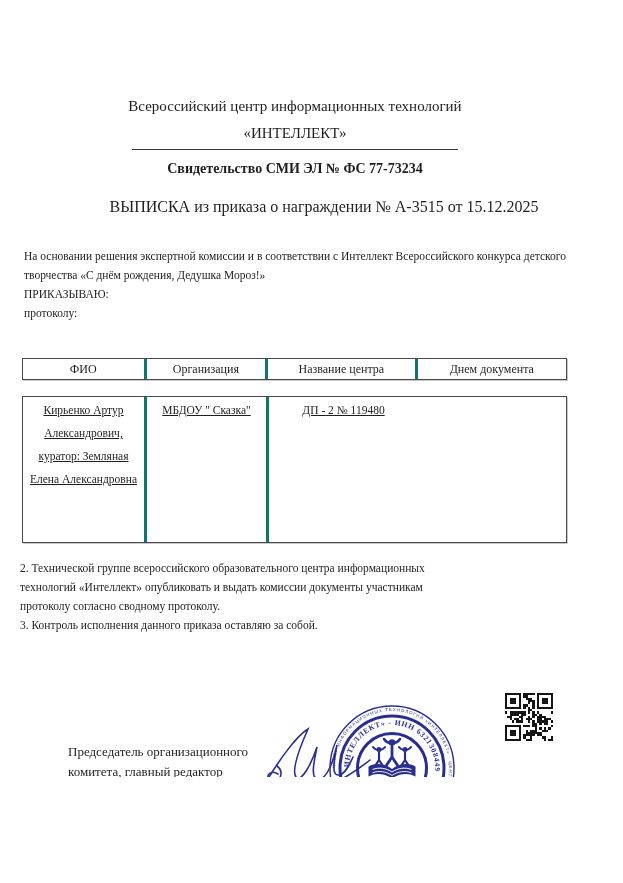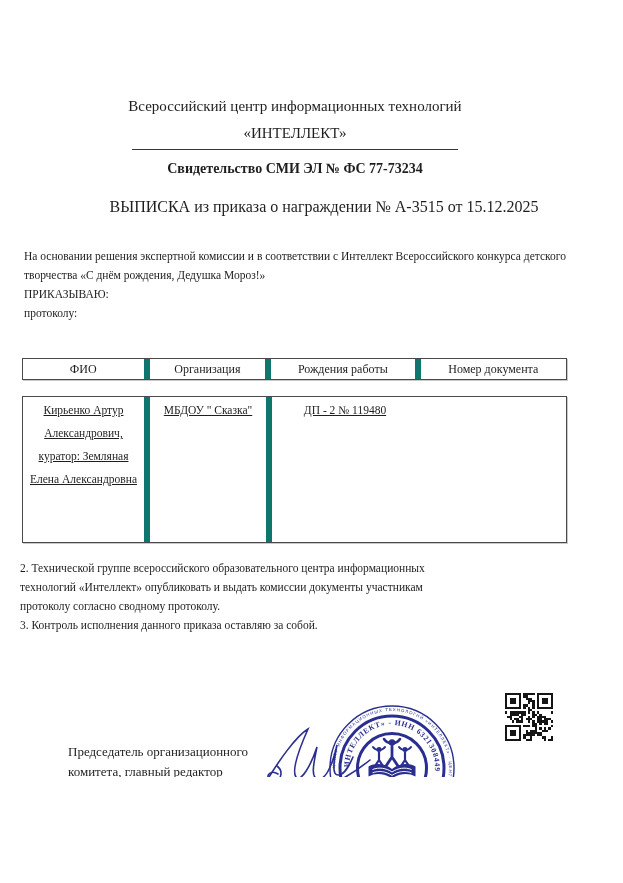--- a/index.html
+++ b/index.html
@@ -11,21 +11,21 @@
   .divider{left:132px;top:149px;width:326px;border-top:1.2px solid #3a3a3a;height:0;}
   .cert-line{left:0;top:161px;width:590px;font-size:14px;font-weight:bold;}
   .order-title{left:24px;top:198px;width:600px;font-size:16px;}
   .para{font-size:11.5px;line-height:19px;}
   .para1{left:24px;top:247px;width:584px;}
   .para2{left:20px;top:559px;width:584px;}
   .tblbox{display:flex;box-sizing:border-box;border:1px solid #4a4a4a;box-shadow:1px 1px 0 #c9c9c9;}
   .thead{left:22px;top:358px;width:545px;height:22px;}
   .tbody{left:22px;top:396px;width:545px;height:147px;}
   .cell{box-sizing:border-box;text-align:center;overflow:hidden;}
-  .cell + .cell{border-left:6px solid #0f766e;}
+  .cell + .cell{border-left:3px solid #0f766e;}
   .c1{width:121px;}.c2{width:122px;}.c3{width:150px;}.c4{width:152px;}
   .thead .cell{font-size:12px;line-height:20px;}
   .tbody .cell{font-size:11.5px;line-height:23px;padding:2px 5px;text-decoration:underline;}
   .sig-position{left:68px;top:742px;font-size:13px;line-height:19.5px;}
   .sig-name{left:448px;top:758px;font-size:13.5px;margin-top:31px;}
   .sig-svg{left:256px;top:722px;}
   .stamp-svg{left:328px;top:704px;}
   .qr{left:505px;top:693px;width:48px;height:48px;}
   .stamp-sans{font-family:"Liberation Sans","DejaVu Sans",sans-serif;}
 </style>
@@ -45,22 +45,22 @@
   <div class="abs para para1">
     <div>На основании решения экспертной комиссии и в соответствии с Интеллект Всероссийского конкурса детского</div>
     <div>творчества «С днём рождения, Дедушка Мороз!»</div>
     <div>ПРИКАЗЫВАЮ:</div>
     <div>протоколу:</div>
   </div>
 
   <div class="abs tblbox thead">
     <div class="cell c1">ФИО</div>
     <div class="cell c2">Организация</div>
-    <div class="cell c3">Рождения работы</div>
-    <div class="cell c4">Номер документа</div>
+    <div class="cell c3">Название центра</div>
+    <div class="cell c4">Днем документа</div>
   </div>
 
   <div class="abs tblbox tbody">
     <div class="cell c1">Кирьенко Артур Александрович, куратор: Земляная Елена Александровна</div>
     <div class="cell c2">МБДОУ " Сказка"</div>
     <div class="cell c4">ДП - 2 № 119480</div>
   </div>
 
   <div class="abs para para2">
     <div>2. Технической группе всероссийского образовательного центра информационных</div>

